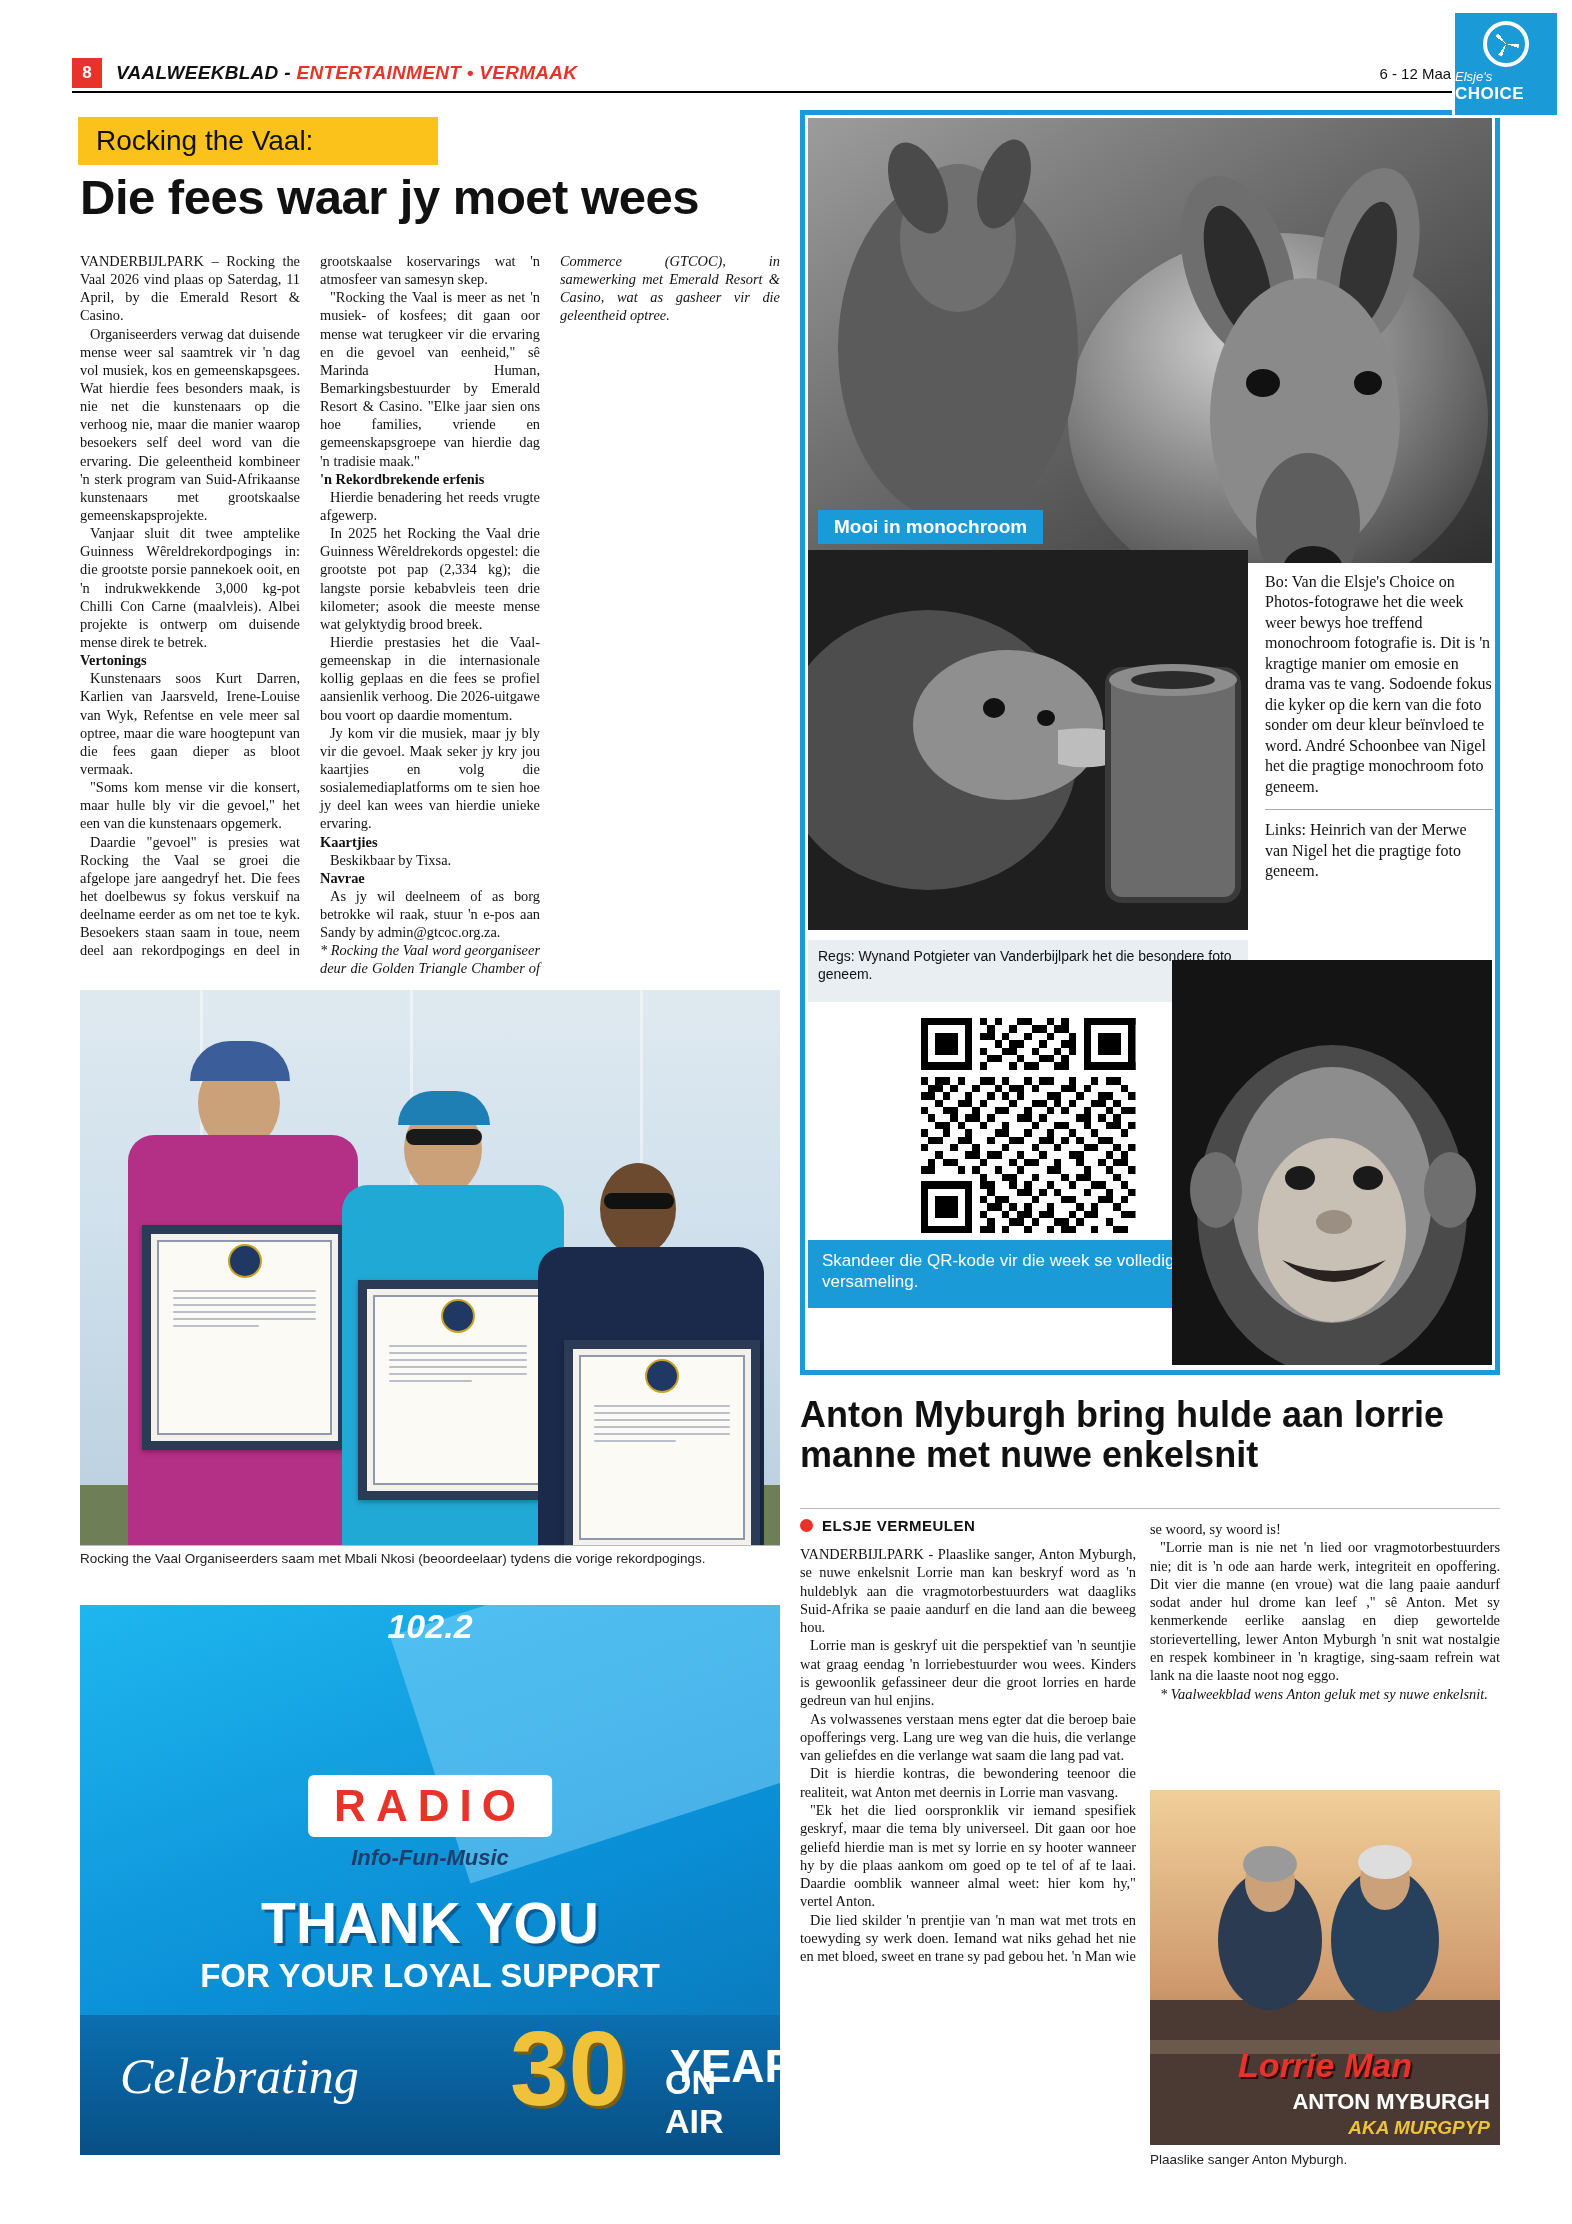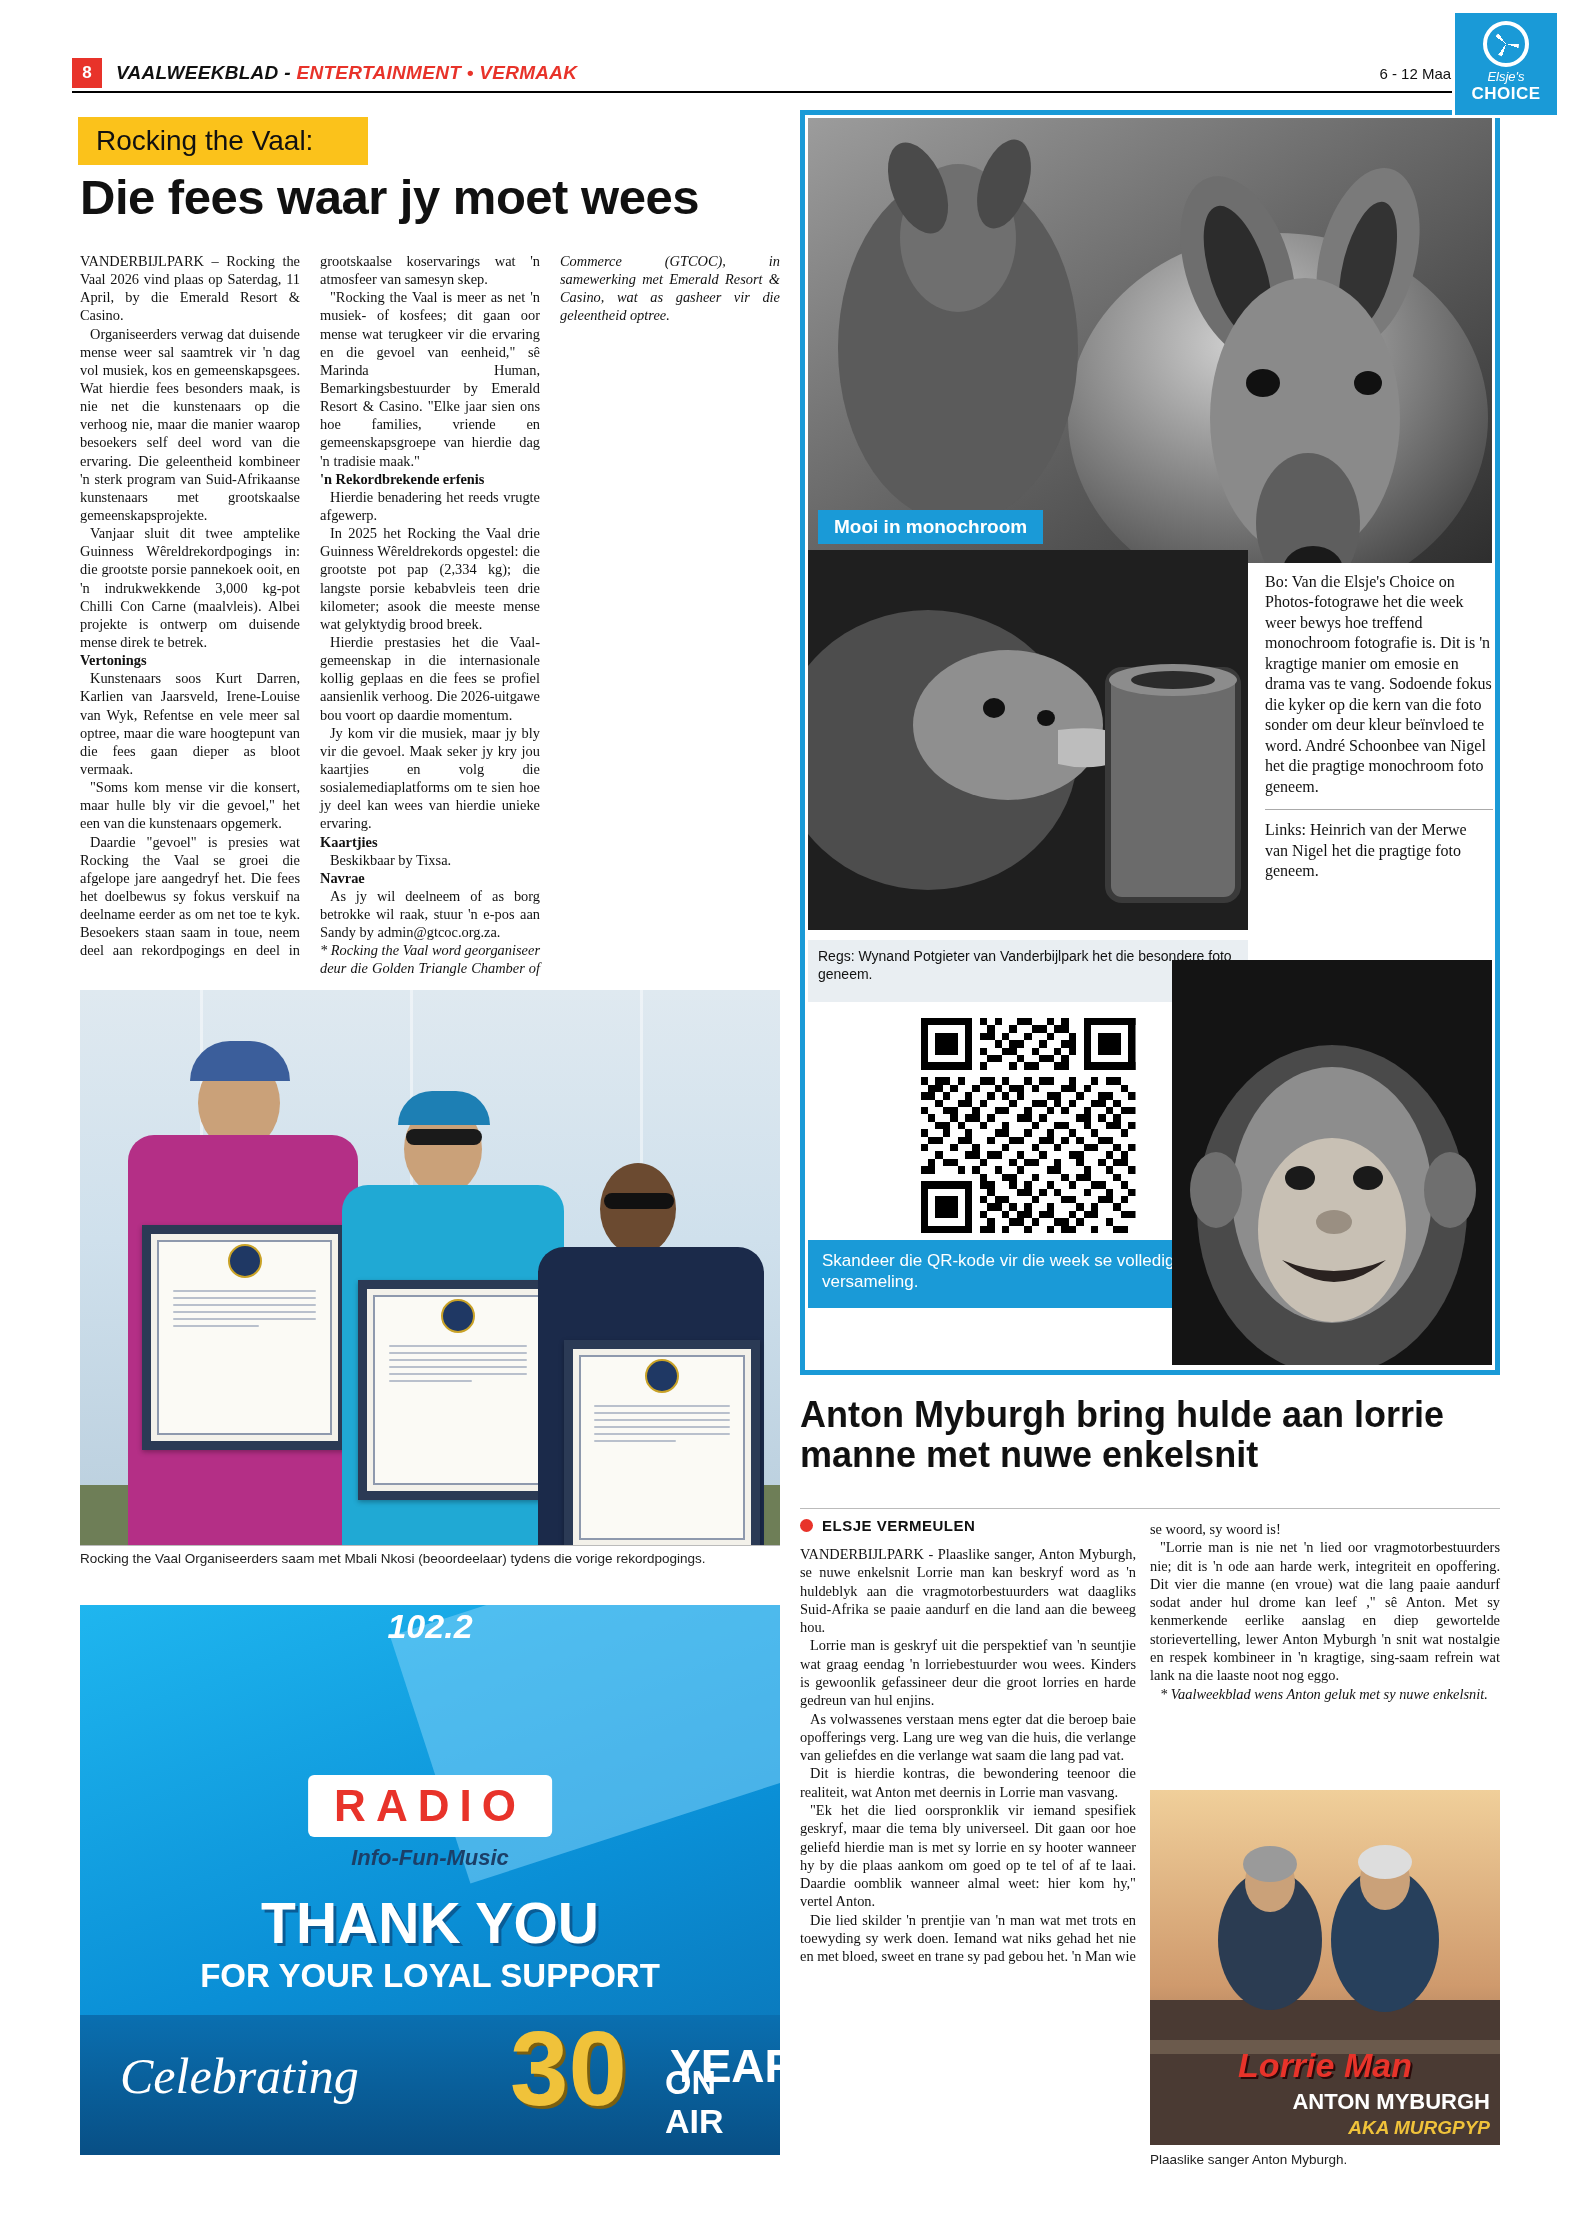--- a/index.html
+++ b/index.html
@@ -33,21 +33,21 @@
     letter-spacing:0.3px;
   }
   .masthead-title .red { color:#e8332a; }
   .masthead-date {
     margin-left:auto; font-family:"Liberation Sans", sans-serif;
     font-size:15px;
   }
 
   
   .kicker {
-    position:absolute; left:78px; top:117px; width:290px; height:48px;
+    position:absolute; left:78px; top:117px; width:360px; height:48px;
     background:#fbc21b; display:flex; align-items:center; padding-left:18px;
     font-family:"Liberation Sans", sans-serif; font-size:28px; color:#111;
   }
   .headline-main {
     position:absolute; left:80px; top:172px; width:700px;
     font-family:"Liberation Sans", sans-serif; font-weight:bold;
     font-size:49px; line-height:1.05; letter-spacing:-0.5px;
   }
   .lead-cols {
     position:absolute; left:80px; top:252px; width:700px; height:730px;
@@ -150,21 +150,21 @@
     position:absolute; left:808px; top:118px; width:684px; height:445px;
     background:linear-gradient(160deg,#9a9a9a,#3e3e3e); overflow:hidden;
   }
   .mono-label {
     position:absolute; left:818px; top:510px; background:#1a9ad7; color:#fff;
     font-family:"Liberation Sans", sans-serif; font-size:19px; font-weight:bold;
     padding:6px 16px;
   }
   .badge {
     position:absolute; right:12px; top:10px; width:108px; height:108px;
-    background:#1a9ad7; border:3px solid #fff; color:#fff; text-align:center;
+    background:#1a9ad7; border:3px solid #fff; color:#fff; text-align:left;
     font-family:"Liberation Sans", sans-serif;
   }
   .badge .ap { width:46px; height:46px; margin:8px auto 2px; border-radius:50%;
     border:4px solid #fff; position:relative; }
   .badge .ap::before{content:"";position:absolute;inset:6px;border-radius:50%;
     background:conic-gradient(#1a9ad7 0 25%, #fff 0 30%, #1a9ad7 0 55%, #fff 0 60%, #1a9ad7 0 85%, #fff 0 90%, #1a9ad7 0);}
   .badge .l1 { font-size:13px; font-style:italic; }
   .badge .l2 { font-size:17px; font-weight:bold; letter-spacing:.5px; }
 
   .photo-coati {

